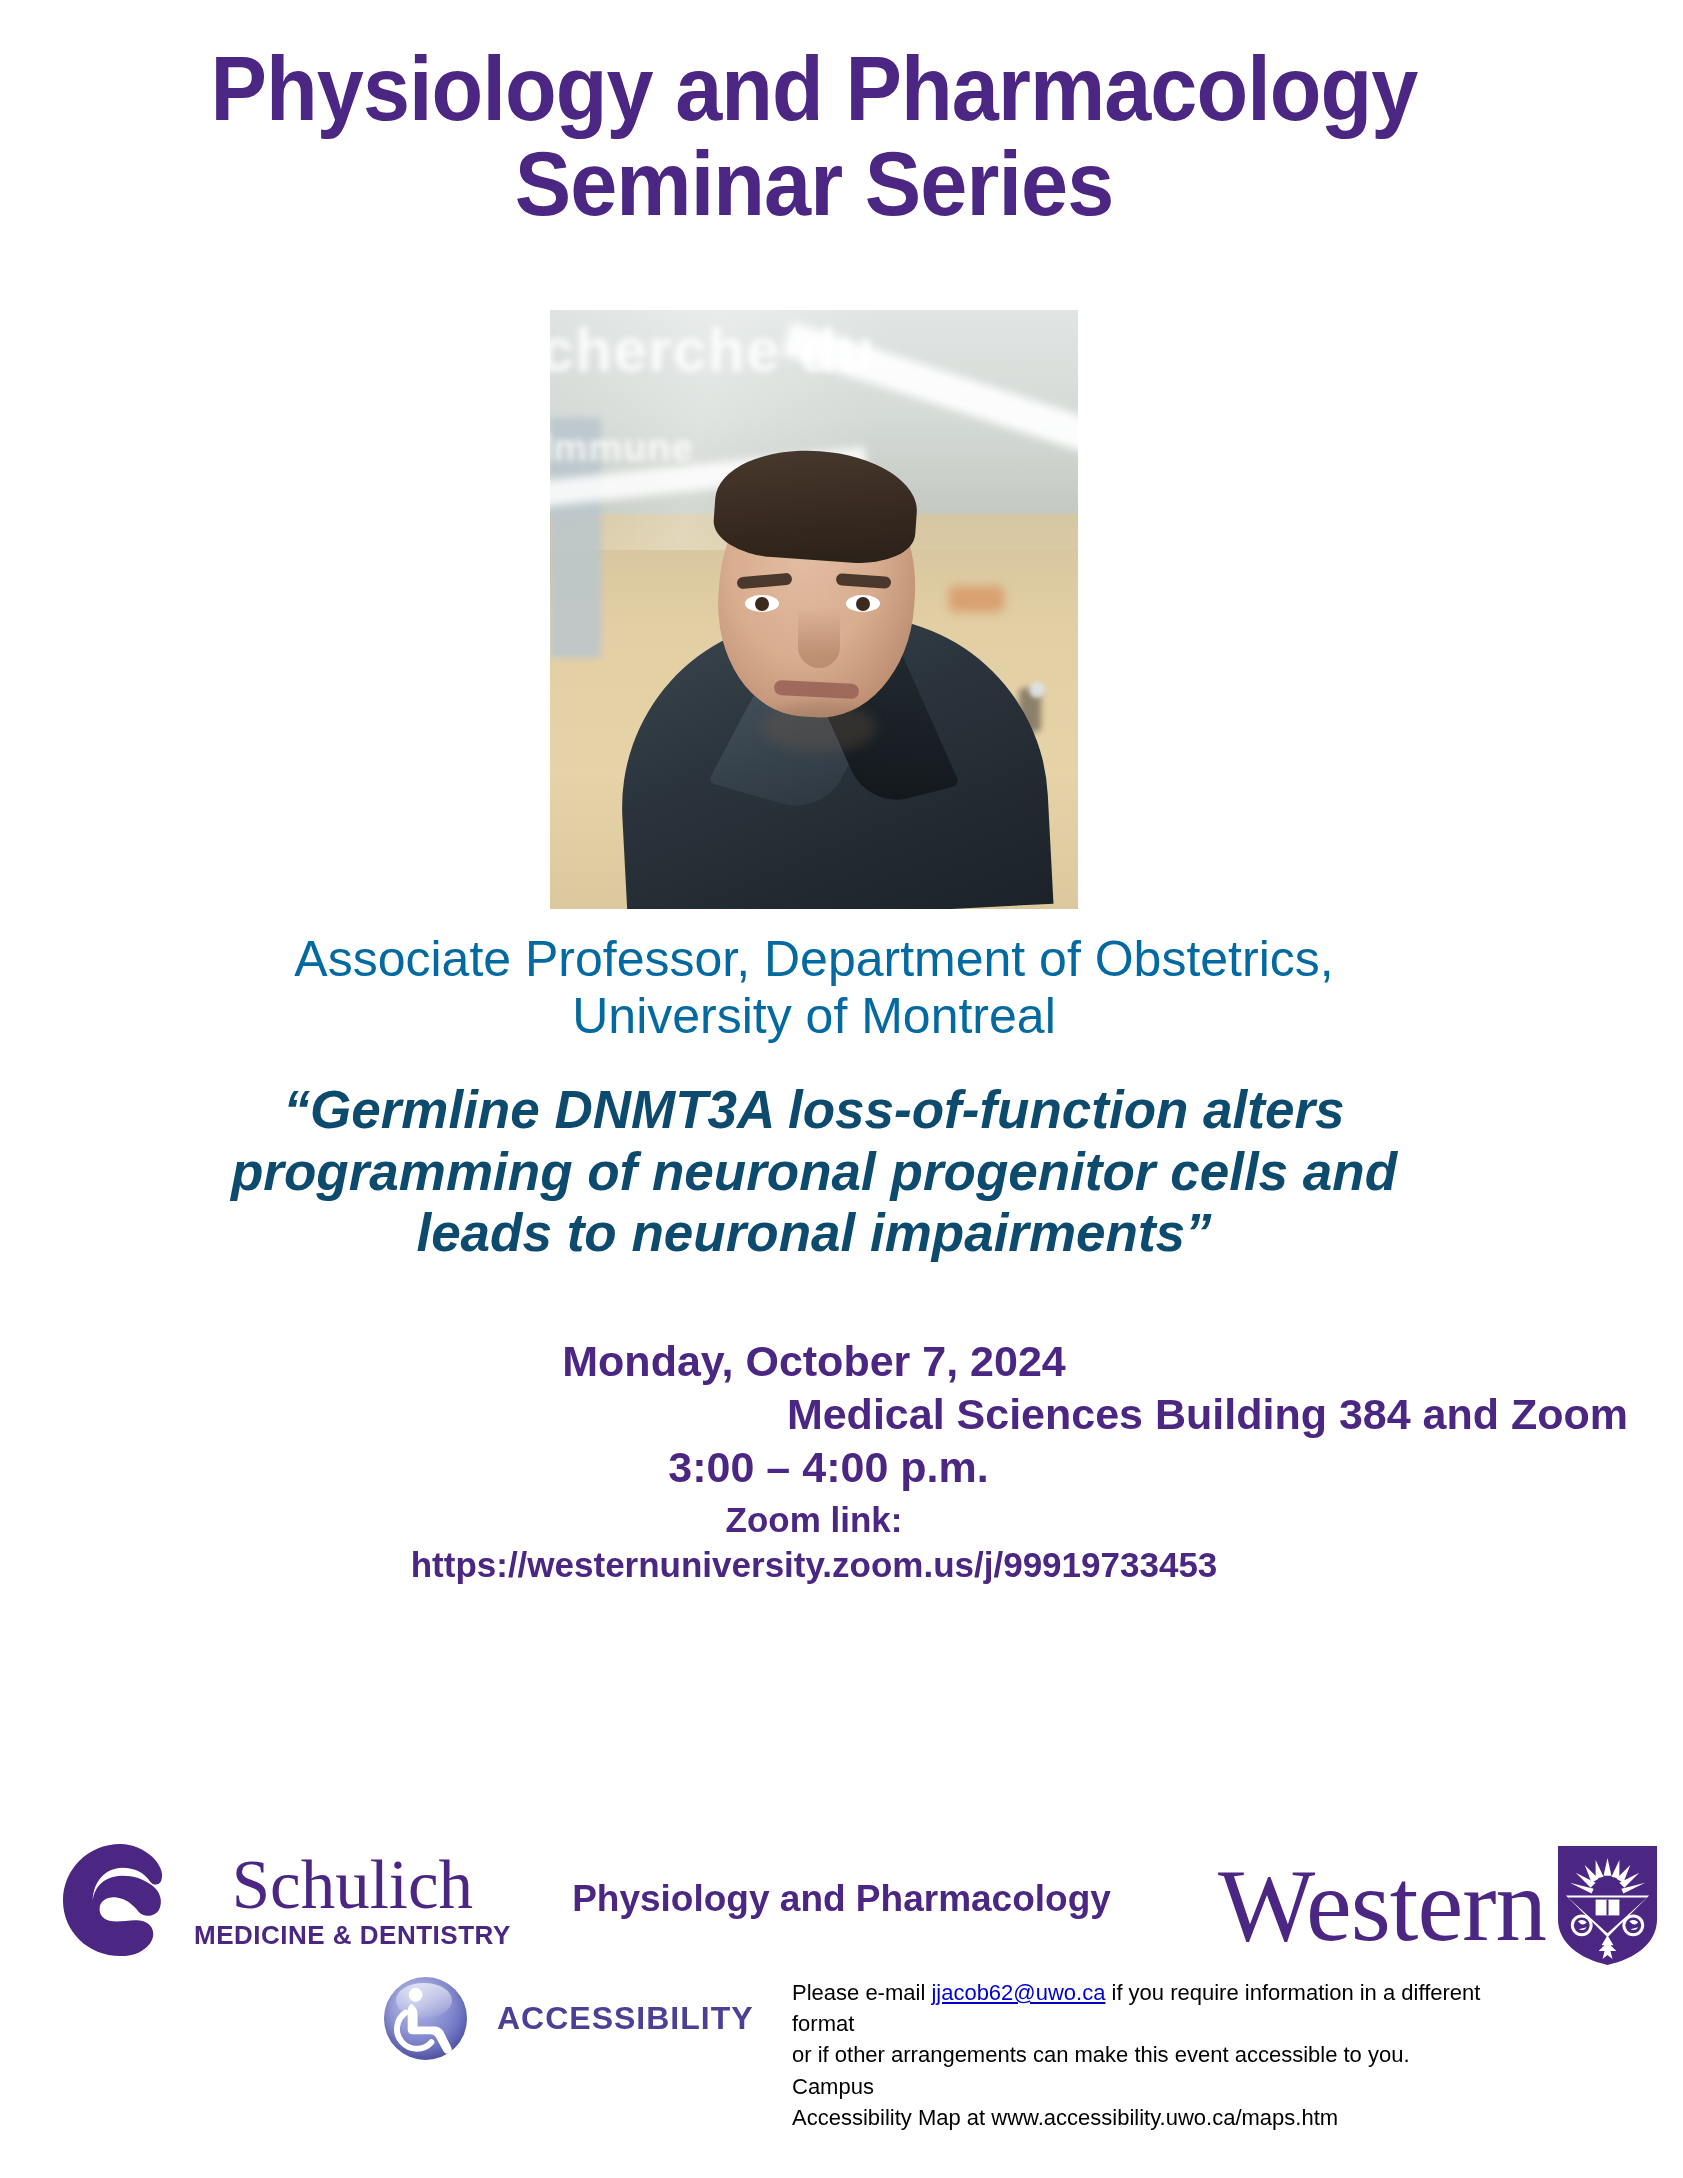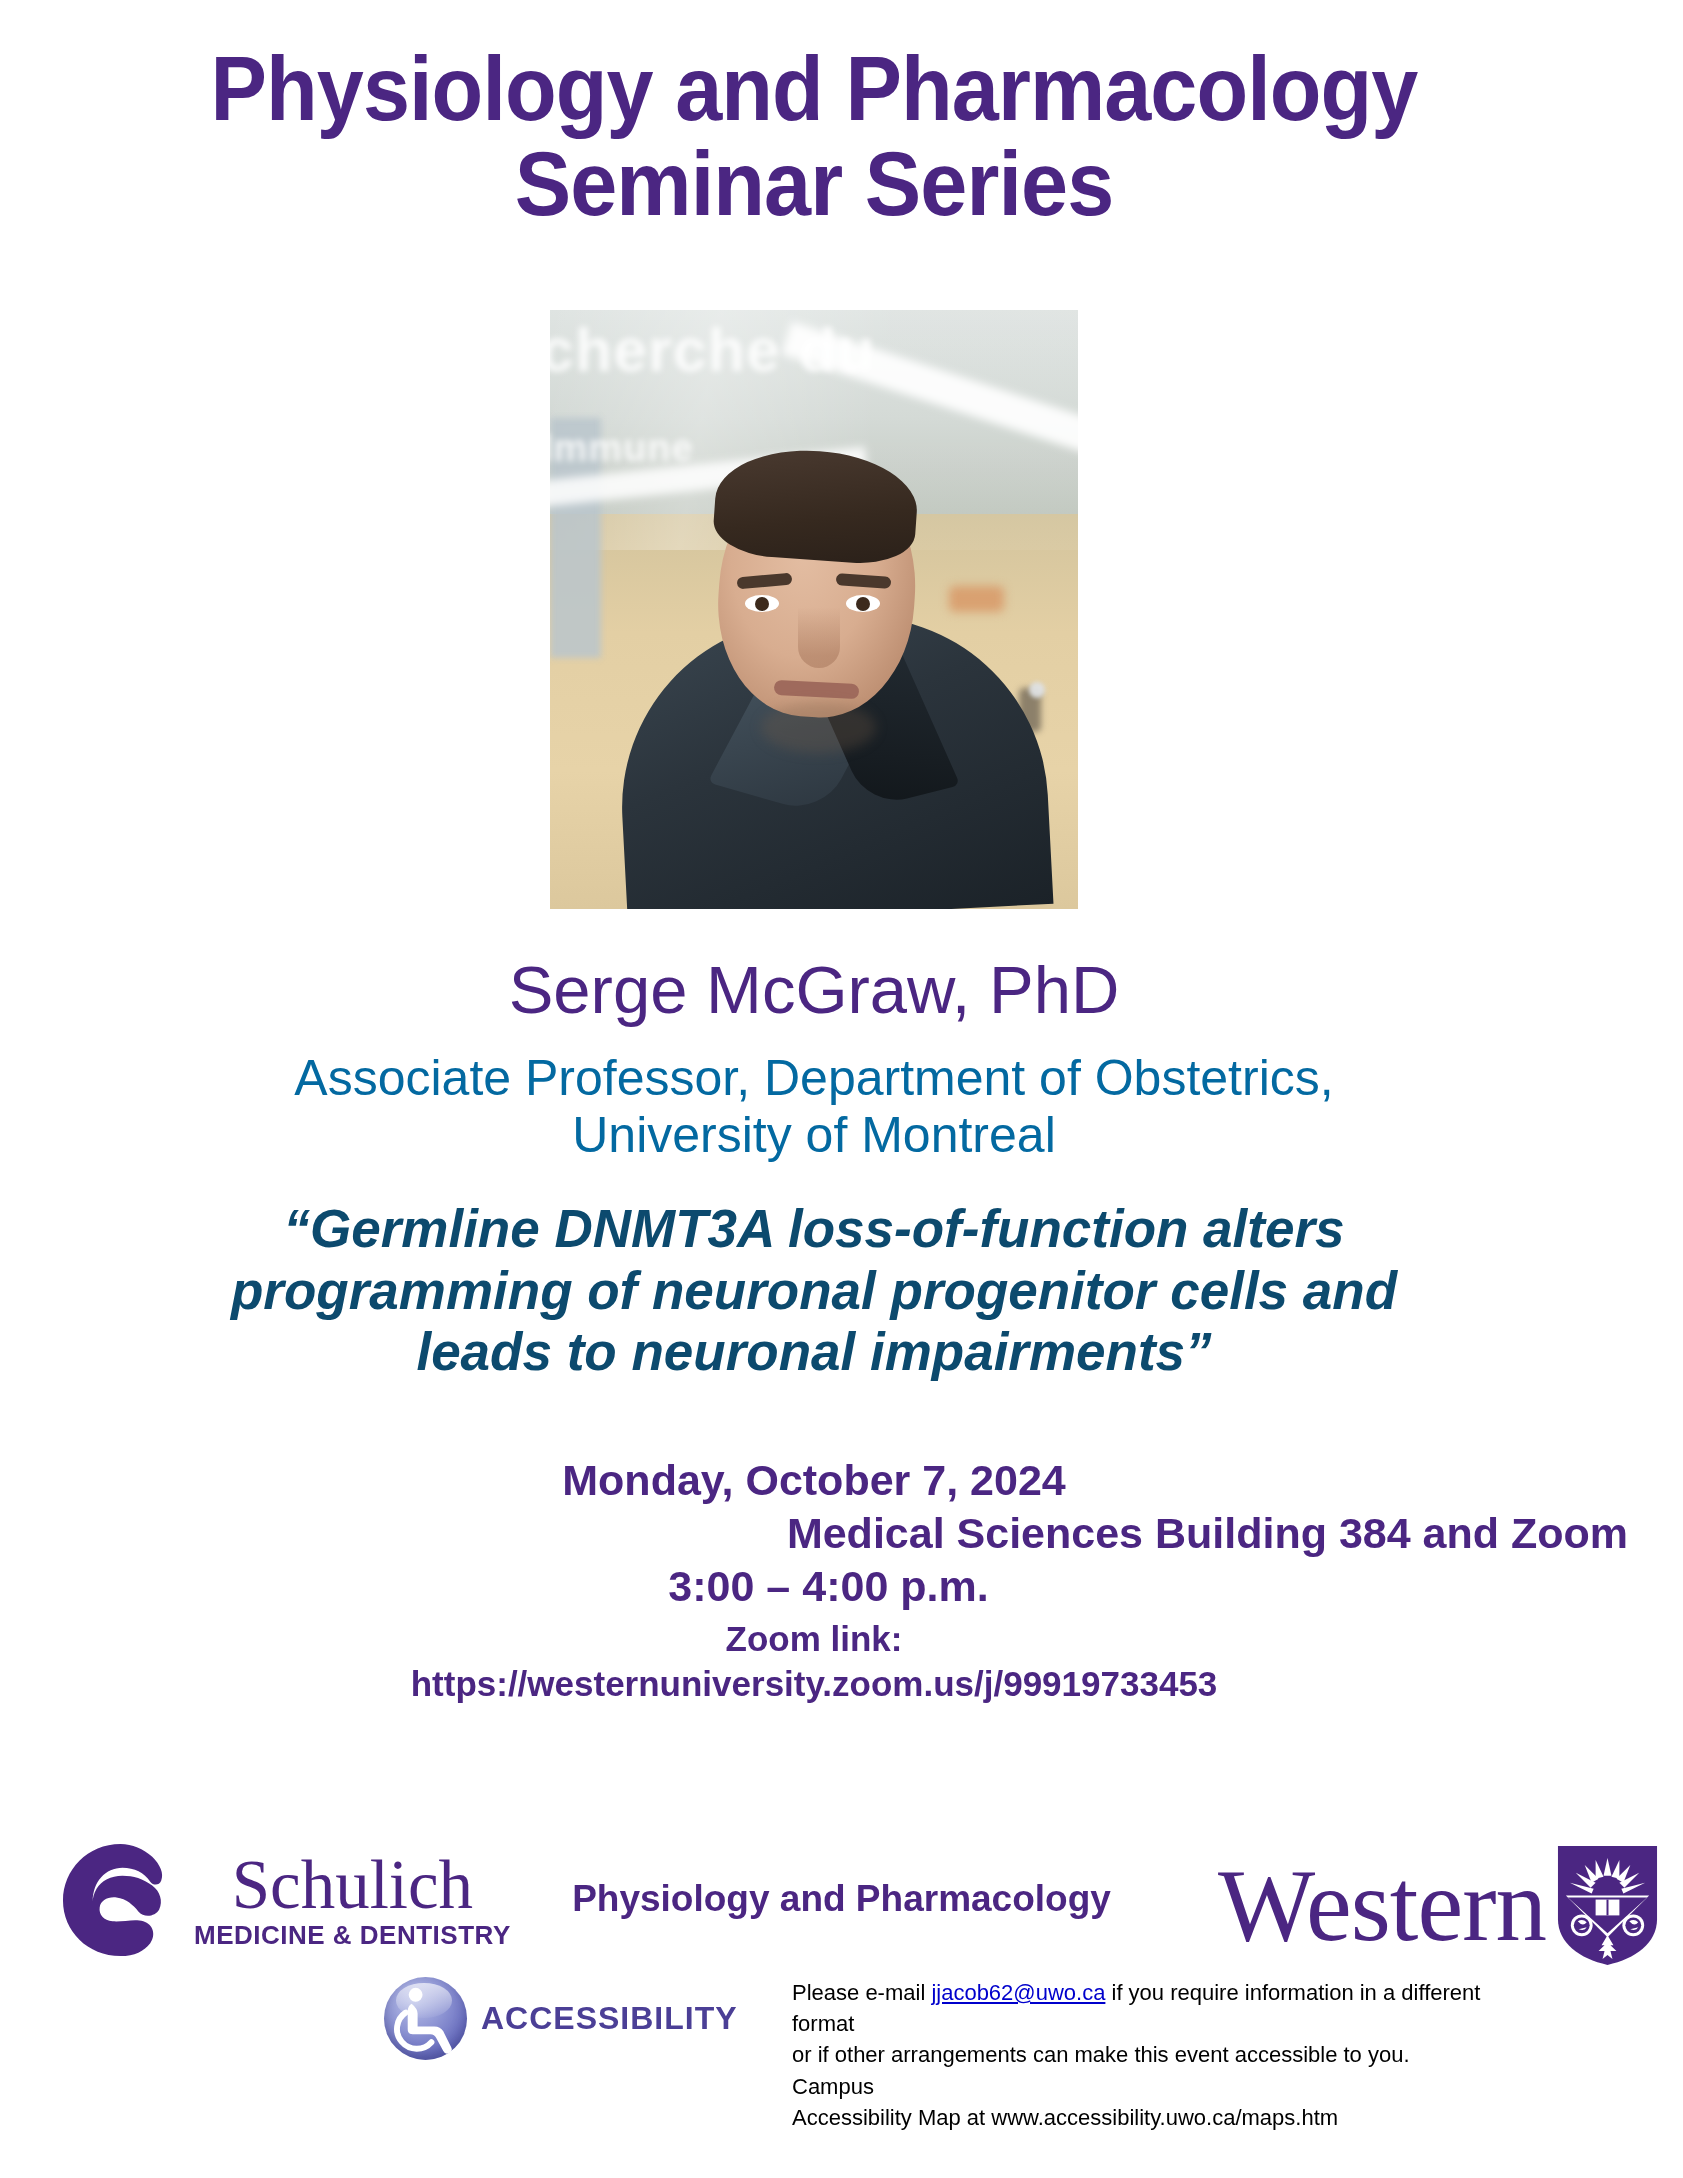--- a/index.html
+++ b/index.html
@@ -361,20 +361,21 @@
     position: absolute;
     left: 0; top: 149px;
     width: 1683px;
     height: 149px;
   }
   .access-badge {
     position: absolute;
     left: 384px; top: 6px;
     display: flex;
     align-items: center;
+    gap: 16px;
   }
   .access-circle {
     width: 83px; height: 83px;
     border-radius: 50%;
     background: radial-gradient(circle at 36% 28%, #b9bfe8 0%, #8f96d4 38%, #6a6fc0 70%, #4e52a8 100%);
     position: relative;
     flex: 0 0 auto;
     box-shadow: inset 0 -6px 12px rgba(40,40,100,0.35);
   }
   .access-gloss {
@@ -448,21 +449,20 @@
         <div class="eye-r">
             <span class="pupil"></span>
           </div>
         <div class="nose"></div>
         <div class="mouth"></div>
         <div class="chin-shadow"></div>
       </div>
     </div>
   </div>
 
-  <div class="speaker-name">Serge McGraw, PhD</div>
 
   <div class="speaker-affil">
     <span class="line">Associate Professor, Department of Obstetrics,</span>
     <span class="line">University of Montreal</span>
   </div>
 
   <div class="talk-title">
     <span class="line">“Germline DNMT3A loss-of-function alters</span>
     <span class="line">programming of neuronal progenitor cells and</span>
     <span class="line">leads to neuronal impairments”</span>

